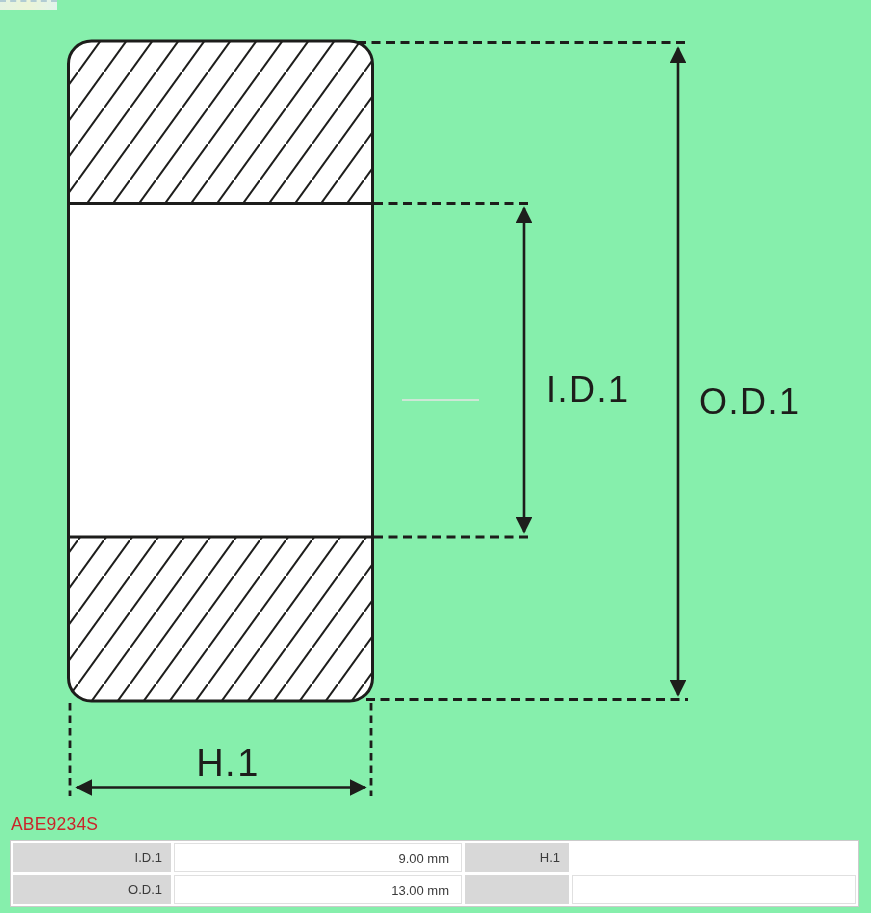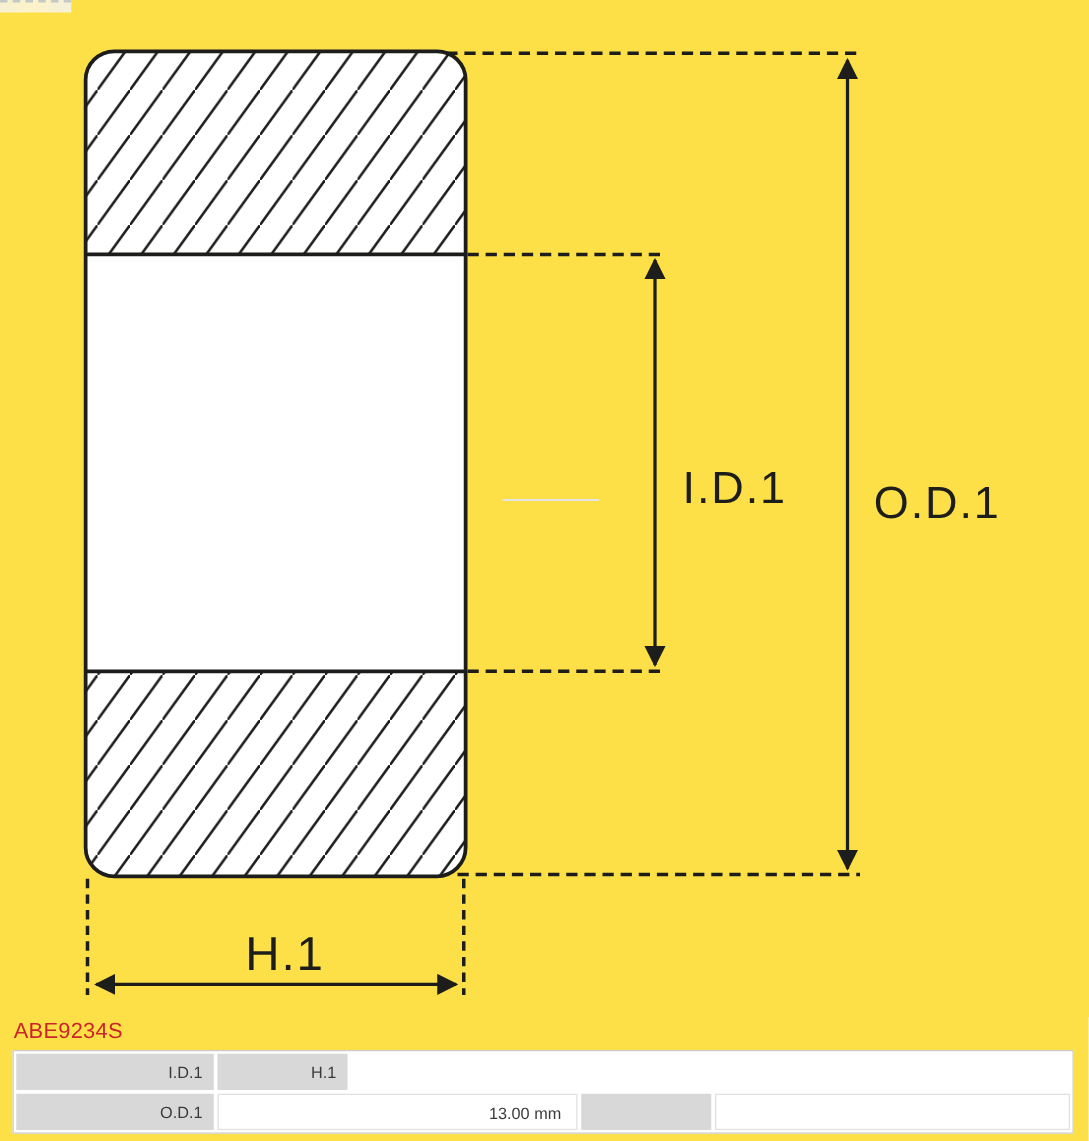--- a/index.html
+++ b/index.html
@@ -1,19 +1,19 @@
 <!DOCTYPE html>
 <html><head>
 <meta charset="utf-8">
 <style>
   html,body{margin:0;padding:0;background:#ffffff;}
   #screen{
     position:relative;
     width:871px;height:913px;
-    background:#fde047;
+    background:#86efac;
     font-family:"Liberation Sans", sans-serif;
     overflow:hidden;
   }
   
   .tl-artifact{
     position:absolute;left:0;top:0;width:57px;height:8px;
     border-top:2px dashed #b9c6da;
     background:linear-gradient(90deg,#f6f4ec,#fdf6e0,#f2f4f6);
     opacity:.85;
   }
@@ -115,20 +115,21 @@
     <text class="dim-label" x="546" y="402" font-size="36">I.D.1</text>
     <text class="dim-label" x="699" y="414" font-size="36">O.D.1</text>
     <text class="dim-label" x="228" y="776" font-size="38" text-anchor="middle">H.1</text>
   </svg>
 
   <a class="part-code">ABE9234S</a>
 
   <div class="spec-table">
     <div class="trow">
       <div class="cell label w-l1">I.D.1</div>
+      <div class="cell value w-v1">9.00 mm</div>
       <div class="cell label w-l2">H.1</div>
     </div>
     <div class="trow">
       <div class="cell label w-l1">O.D.1</div>
       <div class="cell value w-v1">13.00 mm</div>
       <div class="cell label w-l2"></div>
       <div class="cell value w-v2"></div>
     </div>
   </div>
 

